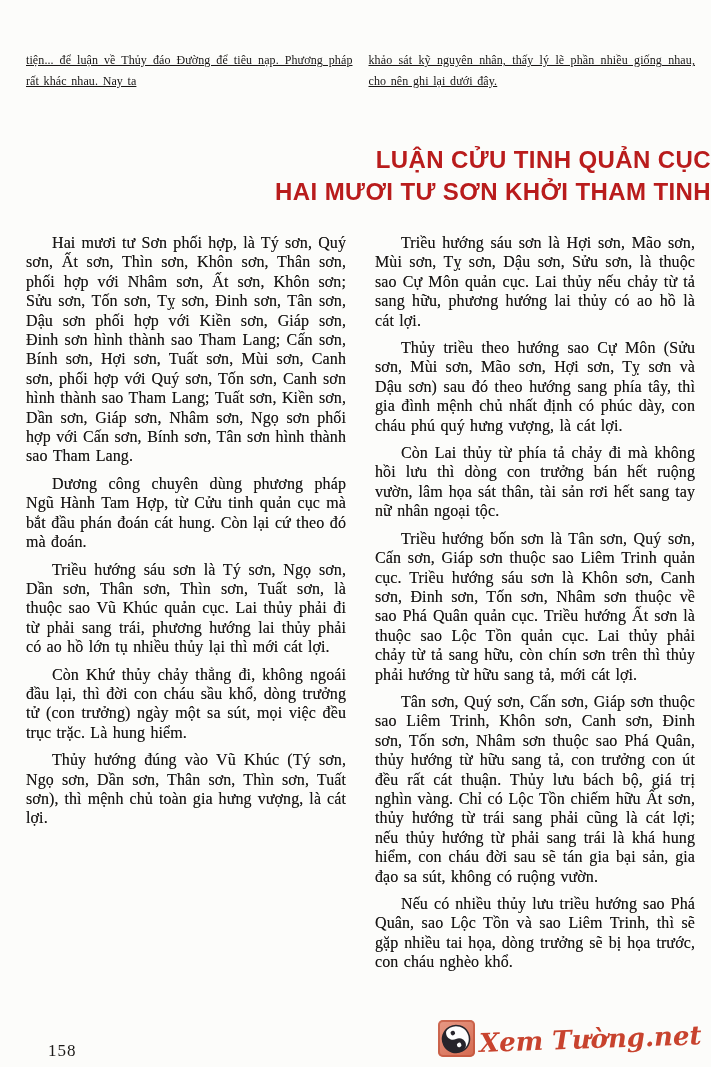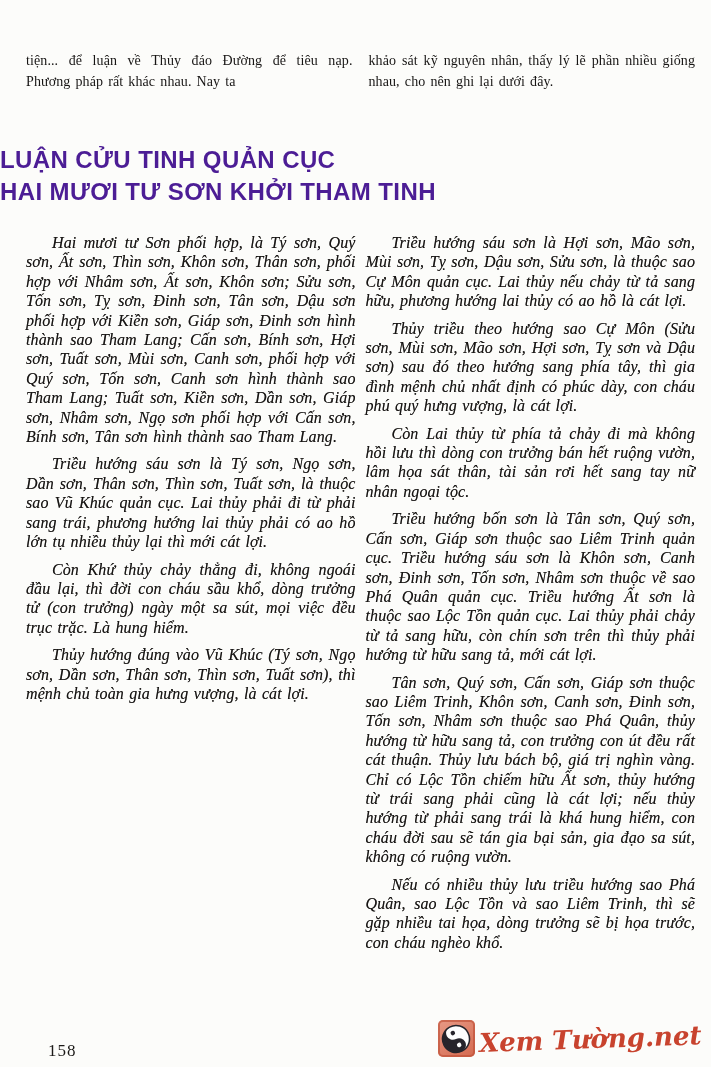--- a/index.html
+++ b/index.html
@@ -19,47 +19,47 @@
   }
   
   .cont-row{
     display:flex;
     gap:16px;
     padding:0 16px 0 26px;
   }
   .cont-row p{
     flex:1;
     margin:0;
-    font-size:14px;
+    font-size:12px;
     line-height:21px;
     text-align:justify;
     letter-spacing:.1px;
     word-spacing:1.5px;
+    text-decoration:underline;
   }
   
   .title{
     margin:52px 0 0 0;
-    text-align:left;
+    text-align:right;
     font-family:"Liberation Sans", sans-serif;
     font-weight:700;
-    color:#4c1d95;
+    color:#b91c1c;
   }
   .title span{
     display:block;
     font-size:24px;
     line-height:32px;
     letter-spacing:.4px;
   }
   
   .cols{
     display:flex;
-    gap:10px;
+    gap:29px;
     margin-top:25px;
     padding:0 16px 0 26px;
-    font-style:italic;
   }
   .col{flex:1;min-width:0;}
   .col p{
     margin:0 0 8px 0;
     font-size:16px;
     line-height:19.4px;
     text-align:justify;
     text-indent:26px;
     letter-spacing:.1px;
     word-spacing:1.2px;
@@ -110,20 +110,21 @@
   </div>
 
   <h1 class="title">
     <span>LUẬN CỬU TINH QUẢN CỤC</span>
     <span>HAI MƯƠI TƯ SƠN KHỞI THAM TINH</span>
   </h1>
 
   <div class="cols">
     <div class="col">
       <p>Hai mươi tư Sơn phối hợp, là Tý sơn, Quý sơn, Ất sơn, Thìn sơn, Khôn sơn, Thân sơn, phối hợp với Nhâm sơn, Ất sơn, Khôn sơn; Sửu sơn, Tốn sơn, Tỵ sơn, Đinh sơn, Tân sơn, Dậu sơn phối hợp với Kiền sơn, Giáp sơn, Đinh sơn hình thành sao Tham Lang; Cấn sơn, Bính sơn, Hợi sơn, Tuất sơn, Mùi sơn, Canh sơn, phối hợp với Quý sơn, Tốn sơn, Canh sơn hình thành sao Tham Lang; Tuất sơn, Kiền sơn, Dần sơn, Giáp sơn, Nhâm sơn, Ngọ sơn phối hợp với Cấn sơn, Bính sơn, Tân sơn hình thành sao Tham Lang.</p>
+      <p>Dương công chuyên dùng phương pháp Ngũ Hành Tam Hợp, từ Cửu tinh quản cục mà bắt đầu phán đoán cát hung. Còn lại cứ theo đó mà đoán.</p>
       <p>Triều hướng sáu sơn là Tý sơn, Ngọ sơn, Dần sơn, Thân sơn, Thìn sơn, Tuất sơn, là thuộc sao Vũ Khúc quản cục. Lai thủy phải đi từ phải sang trái, phương hướng lai thủy phải có ao hồ lớn tụ nhiều thủy lại thì mới cát lợi.</p>
       <p>Còn Khứ thủy chảy thẳng đi, không ngoái đầu lại, thì đời con cháu sầu khổ, dòng trưởng tử (con trưởng) ngày một sa sút, mọi việc đều trục trặc. Là hung hiểm.</p>
       <p>Thủy hướng đúng vào Vũ Khúc (Tý sơn, Ngọ sơn, Dần sơn, Thân sơn, Thìn sơn, Tuất sơn), thì mệnh chủ toàn gia hưng vượng, là cát lợi.</p>
     </div>
     <div class="col">
       <p>Triều hướng sáu sơn là Hợi sơn, Mão sơn, Mùi sơn, Tỵ sơn, Dậu sơn, Sửu sơn, là thuộc sao Cự Môn quản cục. Lai thủy nếu chảy từ tả sang hữu, phương hướng lai thủy có ao hồ là cát lợi.</p>
       <p>Thủy triều theo hướng sao Cự Môn (Sửu sơn, Mùi sơn, Mão sơn, Hợi sơn, Tỵ sơn và Dậu sơn) sau đó theo hướng sang phía tây, thì gia đình mệnh chủ nhất định có phúc dày, con cháu phú quý hưng vượng, là cát lợi.</p>
       <p>Còn Lai thủy từ phía tả chảy đi mà không hồi lưu thì dòng con trưởng bán hết ruộng vườn, lâm họa sát thân, tài sản rơi hết sang tay nữ nhân ngoại tộc.</p>
       <p>Triều hướng bốn sơn là Tân sơn, Quý sơn, Cấn sơn, Giáp sơn thuộc sao Liêm Trinh quản cục. Triều hướng sáu sơn là Khôn sơn, Canh sơn, Đinh sơn, Tốn sơn, Nhâm sơn thuộc về sao Phá Quân quản cục. Triều hướng Ất sơn là thuộc sao Lộc Tồn quản cục. Lai thủy phải chảy từ tả sang hữu, còn chín sơn trên thì thủy phải hướng từ hữu sang tả, mới cát lợi.</p>
       <p>Tân sơn, Quý sơn, Cấn sơn, Giáp sơn thuộc sao Liêm Trinh, Khôn sơn, Canh sơn, Đinh sơn, Tốn sơn, Nhâm sơn thuộc sao Phá Quân, thủy hướng từ hữu sang tả, con trưởng con út đều rất cát thuận. Thủy lưu bách bộ, giá trị nghìn vàng. Chỉ có Lộc Tồn chiếm hữu Ất sơn, thủy hướng từ trái sang phải cũng là cát lợi; nếu thủy hướng từ phải sang trái là khá hung hiểm, con cháu đời sau sẽ tán gia bại sản, gia đạo sa sút, không có ruộng vườn.</p>

